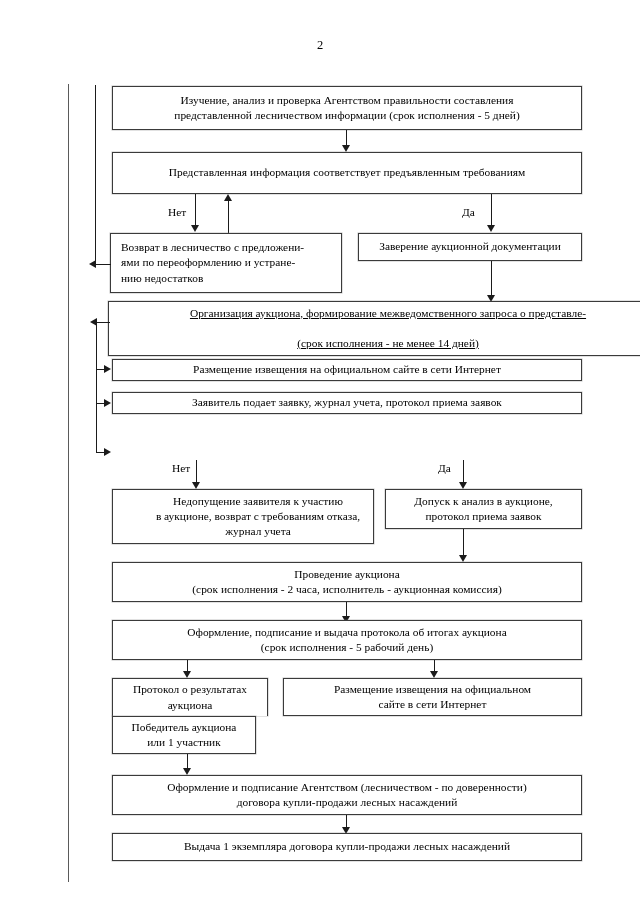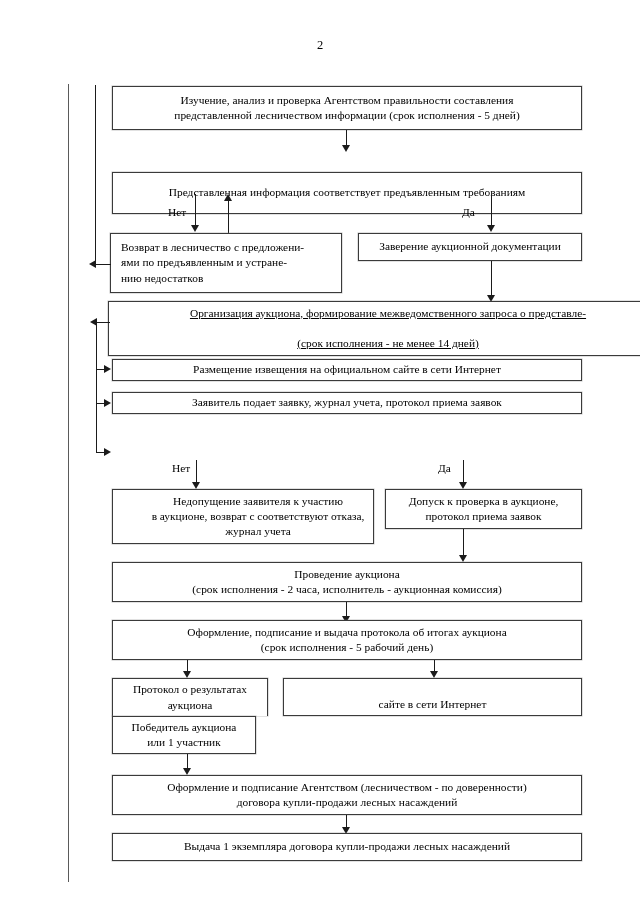--- a/index.html
+++ b/index.html
@@ -112,39 +112,39 @@
   <div class="box" style="left:112px; top:86px; width:470px; height:44px;">
     <span class="txt">
       <span>Изучение, анализ и проверка Агентством правильности составления</span><br>
       <span>представленной лесничеством информации (срок исполнения - 5 дней)</span>
     </span>
   </div>
 
   <div class="line vline" style="left:346px; top:130px; height:17px;"></div>
   <div class="arrow arrow-down" style="left:342px; top:145px;"></div>
 
-  <div class="box" style="left:112px; top:152px; width:470px; height:42px;margin-top:20px;">
+  <div class="box" style="left:112px; top:152px; width:470px; height:42px;">
     <span class="txt">Представленная информация соответствует предъявленным требованиям</span>
   </div>
 
   <div class="line vline" style="left:195px; top:194px; height:33px;"></div>
   <div class="arrow arrow-down" style="left:191px; top:225px;"></div>
   <div class="edge-label" style="left:168px; top:206px;">Нет</div>
 
   <div class="line vline" style="left:228px; top:199px; height:34px;"></div>
   <div class="arrow arrow-up" style="left:224px; top:194px;"></div>
 
   <div class="line vline" style="left:491px; top:194px; height:33px;"></div>
   <div class="arrow arrow-down" style="left:487px; top:225px;"></div>
   <div class="edge-label" style="left:462px; top:206px;">Да</div>
 
   <div class="box left-align" style="left:110px; top:233px; width:232px; height:60px; padding-left:10px;">
     <span class="txt">
       <span>Возврат в лесничество с предложени-</span><br>
-      <span>ями по предъявленным и  устране-</span><br>
+      <span>ями по переоформлению и  устране-</span><br>
       <span>нию недостатков</span>
     </span>
   </div>
 
   <div class="line hline" style="left:95px; top:264px; width:16px;"></div>
   <div class="arrow arrow-left" style="left:89px; top:260px;"></div>
   <div class="line vline" style="left:95px; top:85px; height:180px;"></div>
 
   <div class="box" style="left:358px; top:233px; width:224px; height:28px;">
     <span class="txt">Заверение аукционной документации</span>
@@ -188,28 +188,28 @@
   <div class="arrow arrow-down" style="left:192px; top:482px;"></div>
   <div class="edge-label" style="left:172px; top:462px;">Нет</div>
 
   <div class="line vline" style="left:463px; top:460px; height:25px;"></div>
   <div class="arrow arrow-down" style="left:459px; top:482px;"></div>
   <div class="edge-label" style="left:438px; top:462px;">Да</div>
 
   <div class="box" style="left:112px; top:489px; width:262px; height:55px;padding-left:36px;">
     <span class="txt">
       <span>Недопущение заявителя к участию</span><br>
-      <span>в аукционе, возврат с соответствуют отказа,</span><br>
+      <span>в аукционе, возврат с требованиям отказа,</span><br>
       <span>журнал учета</span>
     </span>
   </div>
 
   <div class="box" style="left:385px; top:489px; width:197px; height:40px;">
     <span class="txt">
-      <span>Допуск к проверка в аукционе,</span><br>
+      <span>Допуск к анализ в аукционе,</span><br>
       <span>протокол приема заявок</span>
     </span>
   </div>
 
   <div class="line vline" style="left:463px; top:529px; height:28px;"></div>
   <div class="arrow arrow-down" style="left:459px; top:555px;"></div>
 
   <div class="box" style="left:112px; top:562px; width:470px; height:40px;">
     <span class="txt">
       <span>Проведение аукциона</span><br>
@@ -242,21 +242,21 @@
 
   <div class="box" style="left:112px; top:716px; width:144px; height:38px;">
     <span class="txt">
       <span>Победитель аукциона</span><br>
       <span>или 1 участник</span>
     </span>
   </div>
 
   <div class="box" style="left:283px; top:678px; width:299px; height:38px;">
     <span class="txt">
-      <br>
+      <span>Размещение извещения на официальном</span><br>
       <span>сайте в сети Интернет</span>
     </span>
   </div>
 
   <div class="line vline" style="left:187px; top:754px; height:16px;"></div>
   <div class="arrow arrow-down" style="left:183px; top:768px;"></div>
 
   <div class="box" style="left:112px; top:775px; width:470px; height:40px;">
     <span class="txt">
       <span>Оформление и подписание Агентством (лесничеством - по доверенности)</span><br>

